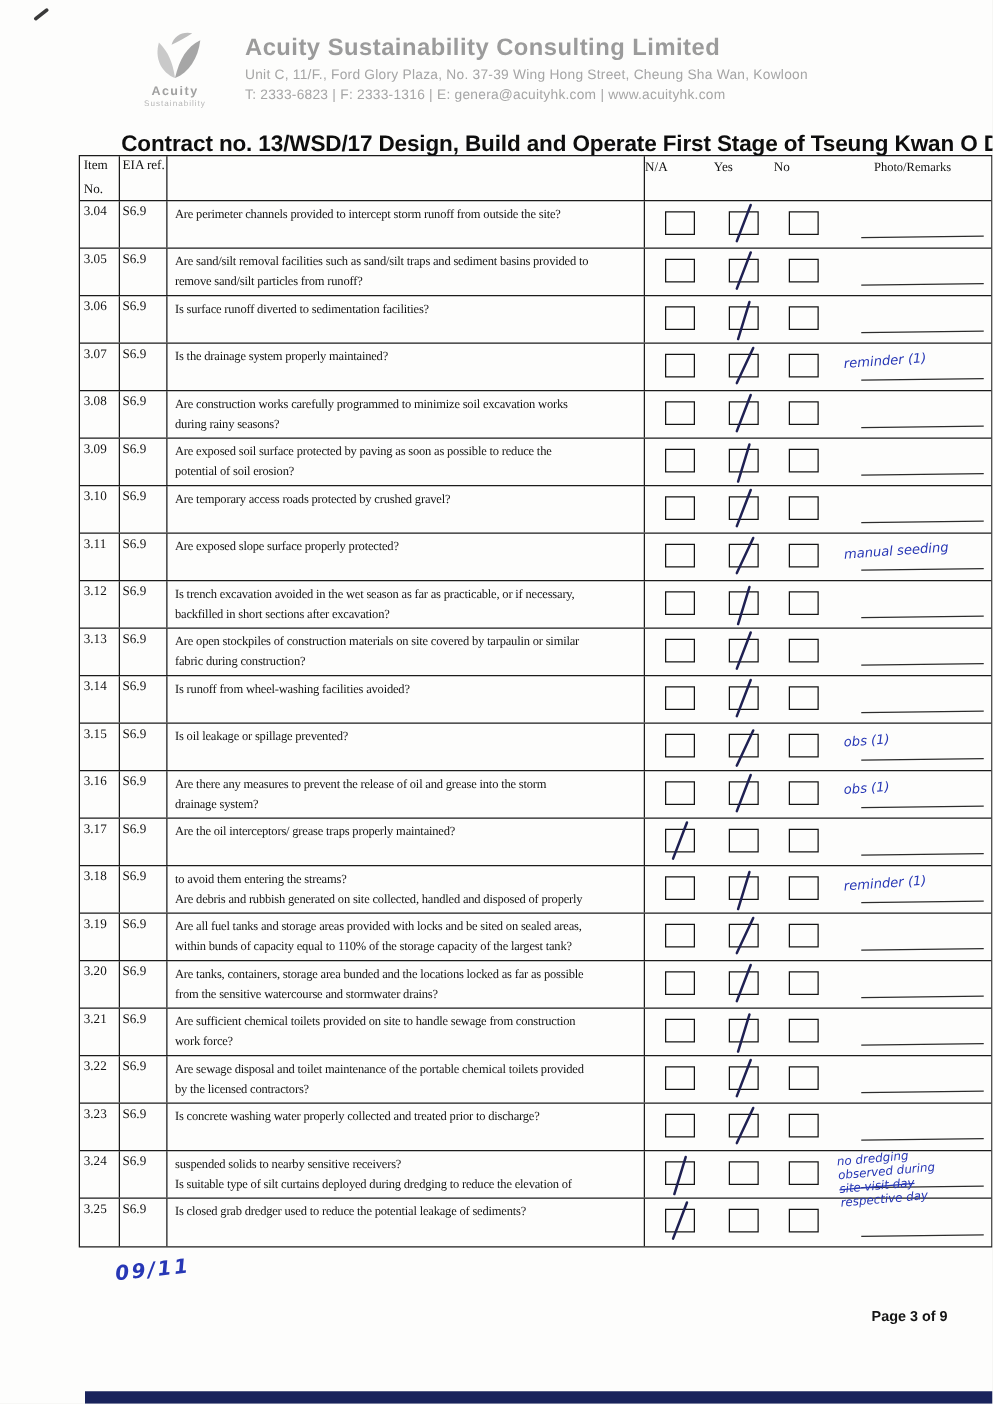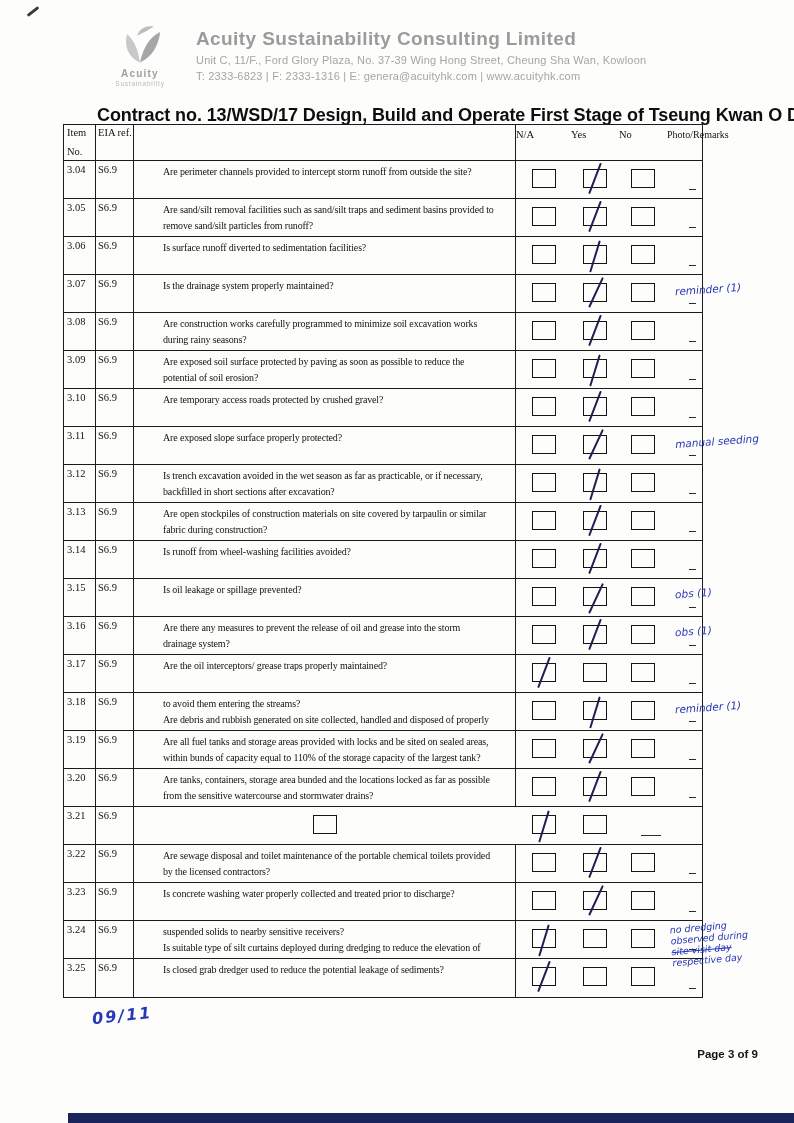--- a/index.html
+++ b/index.html
@@ -51,21 +51,21 @@
   
   .contract {
     position: absolute; top: 105px; left: 97px; right: 20px;
     font-family: "Liberation Sans", sans-serif;
     font-weight: 700; font-size: 18px; color: #0e0e0e;
     white-space: nowrap; letter-spacing: -0.1px;
   }
 
   
   .table {
-    position: absolute; top: 124px; left: 63px; width: 640px;
+    position: absolute; top: 124px; left: 63px; width: 731px;
     border: 1.4px solid #1b1b1b;
     color: #121212;
   }
   .thead, .trow {
     display: grid;
     grid-template-columns: 32px 38px 382px 55px 48px 48px 1fr;
   }
   .thead {
     height: 36px;
     border-bottom: 1.4px solid #1b1b1b;
@@ -78,21 +78,21 @@
   .c-item, .c-eia, .c-q, .h-item, .h-eia, .h-q { border-right: 1.2px solid #1b1b1b; }
 
   .h-item { display: flex; flex-direction: column; justify-content: space-between; padding: 2px 2px 3px 3px; }
   .h-eia  { padding: 2px 1px 0 2px; }
   .h-check { text-align: left; padding-top: 4px; font-size: 10.5px; }
   .h-remark { text-align: center; padding-top: 4px; font-size: 10px; }
 
   .c-item { font-size: 10.5px; padding: 3px 1px 0 3px; }
   .c-eia  { font-size: 10.5px; padding: 3px 1px 0 2px; }
   .c-q    { padding: 3px 5px 0 6px; font-size: 10px; line-height: 1.62; letter-spacing: -0.15px; overflow: hidden; }
-  .qline  { white-space: nowrap; margin-left: 23px; }
+  .qline  { white-space: nowrap; }
 
   .c-check { display: flex; justify-content: center; align-items: flex-start; padding-top: 8px; }
   .checkbox {
     width: 24px; height: 19px;
     border: 1.7px solid #141414;
     position: relative; background: transparent;
   }
   .tick {
     position: absolute; left: 10px; top: -8px;
     width: 2.4px; height: 33px;
@@ -552,20 +552,24 @@
           <div class="cell c-check">
             <span class="checkbox"></span>
           </div>
           <div class="cell c-remark">
             <span class="remark-line"></span>
           </div>
         </div>
         <div class="trow">
           <div class="cell c-item">3.21</div>
           <div class="cell c-eia">S6.9</div>
+          <div class="cell c-q">
+            <div class="qline">Are sufficient chemical toilets provided on site to handle sewage from construction</div>
+            <div class="qline">work force?</div>
+          </div>
           <div class="cell c-check">
             <span class="checkbox"></span>
           </div>
           <div class="cell c-check">
             <span class="checkbox">
               <i class="tick"></i>
             </span>
           </div>
           <div class="cell c-check">
             <span class="checkbox"></span>

